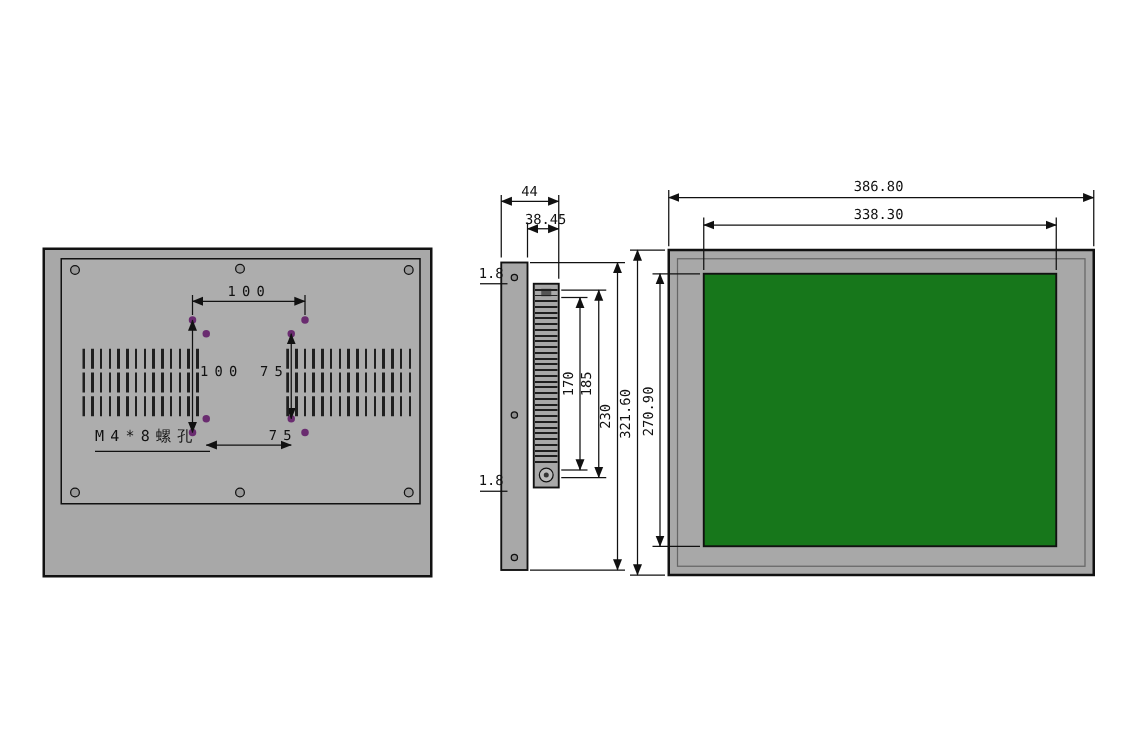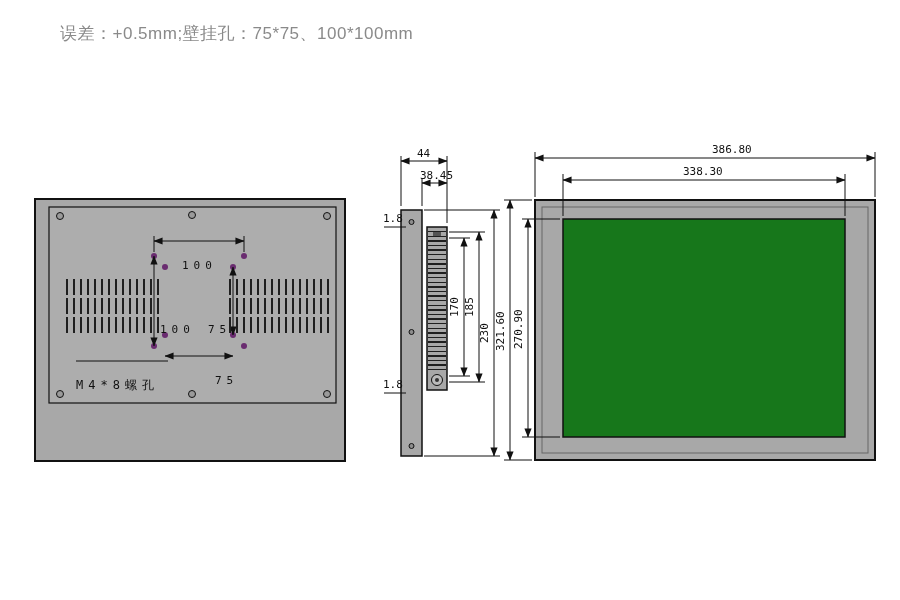--- a/index.html
+++ b/index.html
@@ -5,21 +5,21 @@
   * { margin:0; padding:0; box-sizing:border-box; }
   html,body { background:#ffffff; }
   body { font-family:"Liberation Sans", sans-serif; }
   .canvas { position:relative; width:900px; height:600px; background:#ffffff; overflow:hidden; }
   .note { position:absolute; left:60px; top:22px; font-size:17px; color:#8a8a8a; letter-spacing:.5px;
           font-family:"Liberation Sans", sans-serif; }
   svg.linework { position:absolute; left:0; top:0; }
   .dim { position:absolute; font-family:"DejaVu Sans Mono", monospace; font-size:11px; color:#111;
          white-space:nowrap; line-height:12px; }
   .dim.rot { transform:rotate(-90deg); transform-origin:0 0; }
-  .sp { letter-spacing:5px;margin-top:32px; }
+  .sp { letter-spacing:5px; }
   .screwlbl { font-size:12px; letter-spacing:5px; }
   .vent { position:absolute; height:16px;
           background:repeating-linear-gradient(90deg,#1f1f1f 0 2px, rgba(0,0,0,0) 2px 7px); }
   .fins { position:absolute; left:428px; top:231px; width:18px; height:142px;
           background:repeating-linear-gradient(180deg,#1f1f1f 0 1.5px, rgba(0,0,0,0) 1.5px 4.6px); }
 </style>
 </head>
 <body>
 
 <div class="canvas">
@@ -115,34 +115,33 @@
 
   <div class="vent" style="left:66px;  top:279px; width:97px;"></div>
   <div class="vent" style="left:66px;  top:298px; width:97px;"></div>
   <div class="vent" style="left:66px;  top:317px; width:97px;"></div>
   <div class="vent" style="left:229px; top:279px; width:101px;"></div>
   <div class="vent" style="left:229px; top:298px; width:101px;"></div>
   <div class="vent" style="left:229px; top:317px; width:101px;"></div>
 
   <div class="fins"></div>
 
-  <div class="note">误差：+0.5mm;壁挂孔：75*75、100*100mm</div>
 
   <div class="dim sp" style="left:182px; top:228px;">100</div>
   <div class="dim sp" style="left:160px; top:292px;">100</div>
   <div class="dim sp" style="left:208px; top:292px;">75</div>
   <div class="dim sp" style="left:215px; top:343px;">75</div>
-  <div class="dim screwlbl" style="left:76px; top:343px;margin-top:36px;">M4*8螺孔</div>
+  <div class="dim screwlbl" style="left:76px; top:343px;">M4*8螺孔</div>
 
   <div class="dim" style="left:417px; top:148px;">44</div>
   <div class="dim" style="left:420px; top:170px;">38.45</div>
   <div class="dim" style="left:383px; top:213px;">1.8</div>
   <div class="dim" style="left:383px; top:379px;">1.8</div>
   <div class="dim rot" style="left:449px; top:317px;">170</div>
   <div class="dim rot" style="left:464px; top:317px;">185</div>
   <div class="dim rot" style="left:479px; top:343px;">230</div>
 
-  <div class="dim" style="left:712px; top:144px;">386.80</div>
+  <div class="dim" style="left:683px; top:144px;">386.80</div>
   <div class="dim" style="left:683px; top:166px;text-align:center;">338.30</div>
   <div class="dim rot" style="left:495px; top:351px;">321.60</div>
   <div class="dim rot" style="left:513px; top:349px;">270.90</div>
 
 </div>
 
 </body></html>

